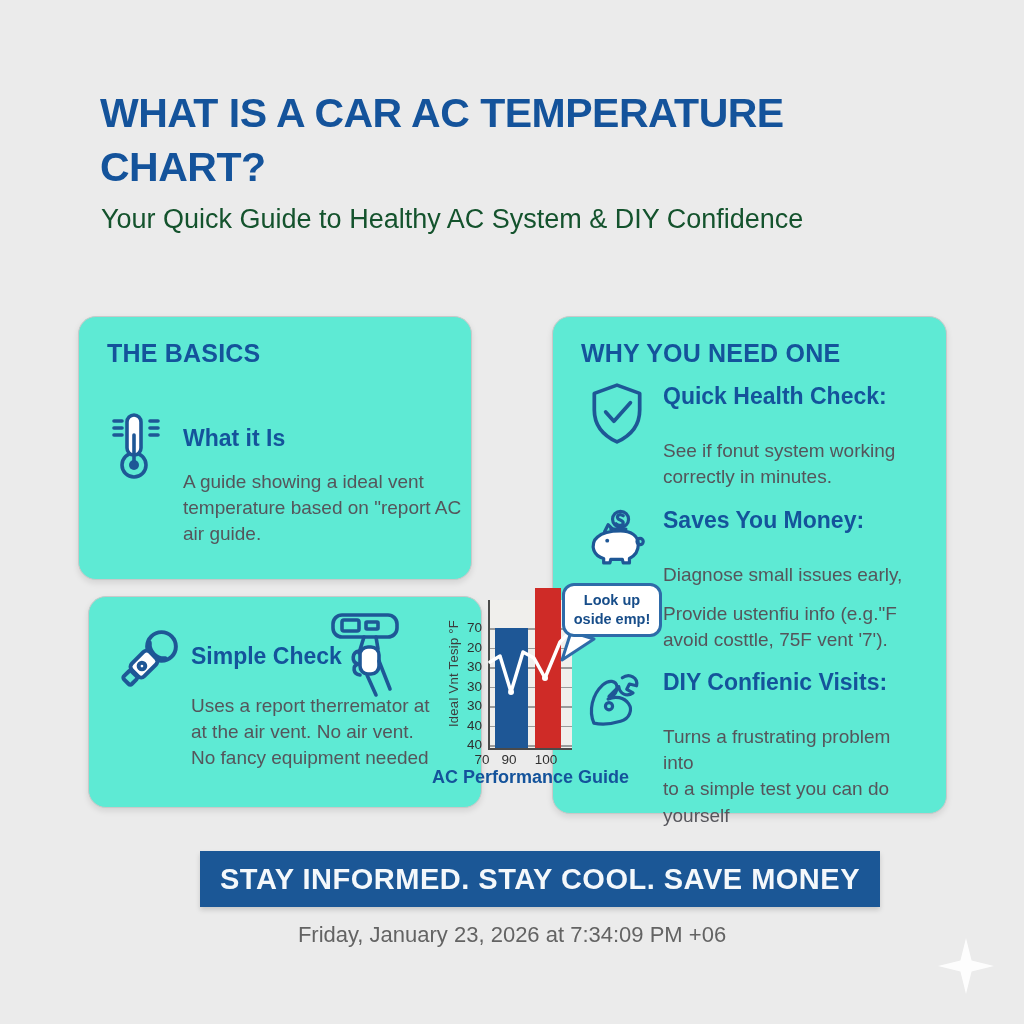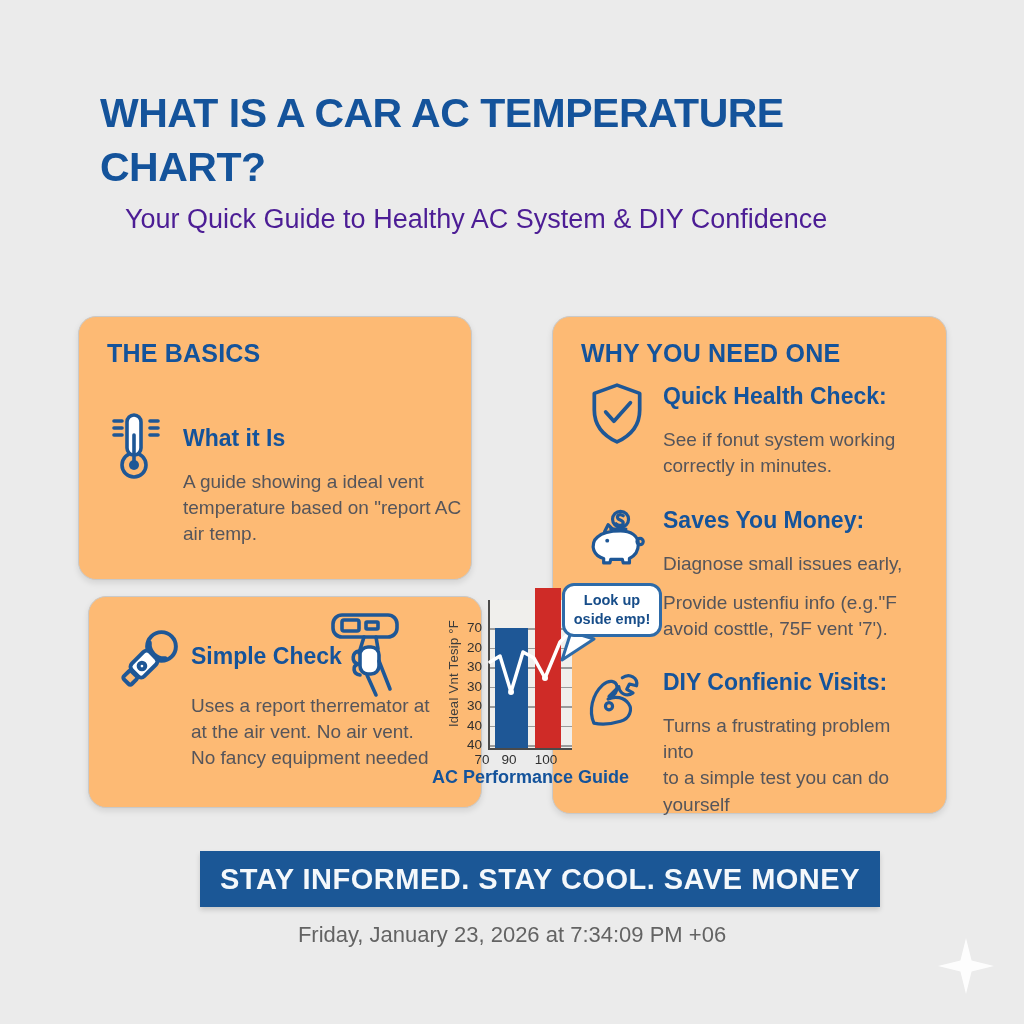--- a/index.html
+++ b/index.html
@@ -5,23 +5,23 @@
   html,body{margin:0;padding:0;}
   .poster{
     position:relative;width:1024px;height:1024px;overflow:hidden;
     background:#ebebeb;font-family:"Liberation Sans",sans-serif;padding-left:14px;
     -webkit-font-smoothing:antialiased;
   }
   .abs{position:absolute;}
   
   .title{left:100px;top:86px;width:720px;color:#14539b;font-weight:bold;
          font-size:41px;line-height:1.32;letter-spacing:-0.5px;}
-  .subtitle{left:101px;top:204px;width:820px;color:#4c1d95;font-size:27px;margin-left:24px;}
-  
-  .card{background:#fdba74;border:1.5px solid #c9c9c9;border-radius:18px;
+  .subtitle{left:101px;top:204px;width:820px;color:#14532d;font-size:27px;}
+  
+  .card{background:#5eead4;border:1.5px solid #c9c9c9;border-radius:18px;
         box-shadow:0 3px 6px rgba(0,0,0,.10);}
   .card-basics{left:78px;top:316px;width:392px;height:262px;}
   .card-simple{left:88px;top:596px;width:392px;height:210px;}
   .card-why{left:552px;top:316px;width:393px;height:496px;}
   .card-heading{position:absolute;left:28px;top:22px;color:#14539b;
                 font-weight:bold;font-size:25px;letter-spacing:0.2px;}
   .item-title{color:#14539b;font-weight:bold;font-size:23px;}
   .body-line{color:#55555b;font-size:19px;line-height:1.38;}
   
   .basics-icon{position:absolute;left:24px;top:92px;width:66px;height:76px;}
@@ -29,21 +29,21 @@
   .basics-body{position:absolute;left:104px;top:152px;width:280px;}
   
   .simple-icon-left{position:absolute;left:18px;top:20px;width:84px;height:84px;}
   .simple-title{position:absolute;left:102px;top:46px;}
   .simple-icon-right{position:absolute;left:240px;top:12px;width:84px;height:96px;}
   .simple-body{position:absolute;left:102px;top:96px;width:290px;}
   
   .why-row{position:absolute;left:32px;width:340px;display:flex;}
   .why-row .icon-box{width:64px;height:66px;flex:0 0 64px;margin-right:14px;}
   .why-title{margin-top:2px;}
-  .why-lines{margin-top:17px;}
+  .why-lines{margin-top:28px;}
   .row-1{top:64px;}
   .row-2{top:188px;}
   .row-3{top:350px;}
   
   .icn{width:100%;height:100%;}
   .icn *{stroke:#1e5796;fill:none;stroke-width:3.6;stroke-linecap:round;stroke-linejoin:round;}
   .icn .fillnavy{fill:#1e5796;stroke:none;}
   .icn .fillwhite{fill:#ffffff;}
   
   .chart{left:430px;top:570px;width:218px;height:235px;z-index:5;}
@@ -99,21 +99,21 @@
         <circle class="fillnavy" cx="30" cy="56" r="5"></circle>
         <line x1="30" y1="26" x2="30" y2="52"></line>
         <path d="M10 12 h8 M10 19 h8 M10 26 h8"></path>
         <path d="M46 12 h8 M46 19 h8 M46 26 h8"></path>
       </svg>
     </div>
     <div class="basics-title item-title">What it Is</div>
     <div class="basics-body">
       <div class="body-line">A guide showing a ideal vent</div>
       <div class="body-line">temperature based on "report AC</div>
-      <div class="body-line">air temp.</div>
+      <div class="body-line">air guide.</div>
     </div>
   </div>
 
   <div class="abs card card-simple">
     <div class="simple-icon-left">
       <svg class="icn" viewBox="0 0 76 76">
         <g transform="rotate(-45 38 38)">
           <circle cx="54" cy="38" r="13"></circle>
           <path d="M49 28 a13 13 0 0 0 0 20"></path>
           <rect class="fillwhite" x="20" y="30" width="23" height="16" rx="4"></rect>

